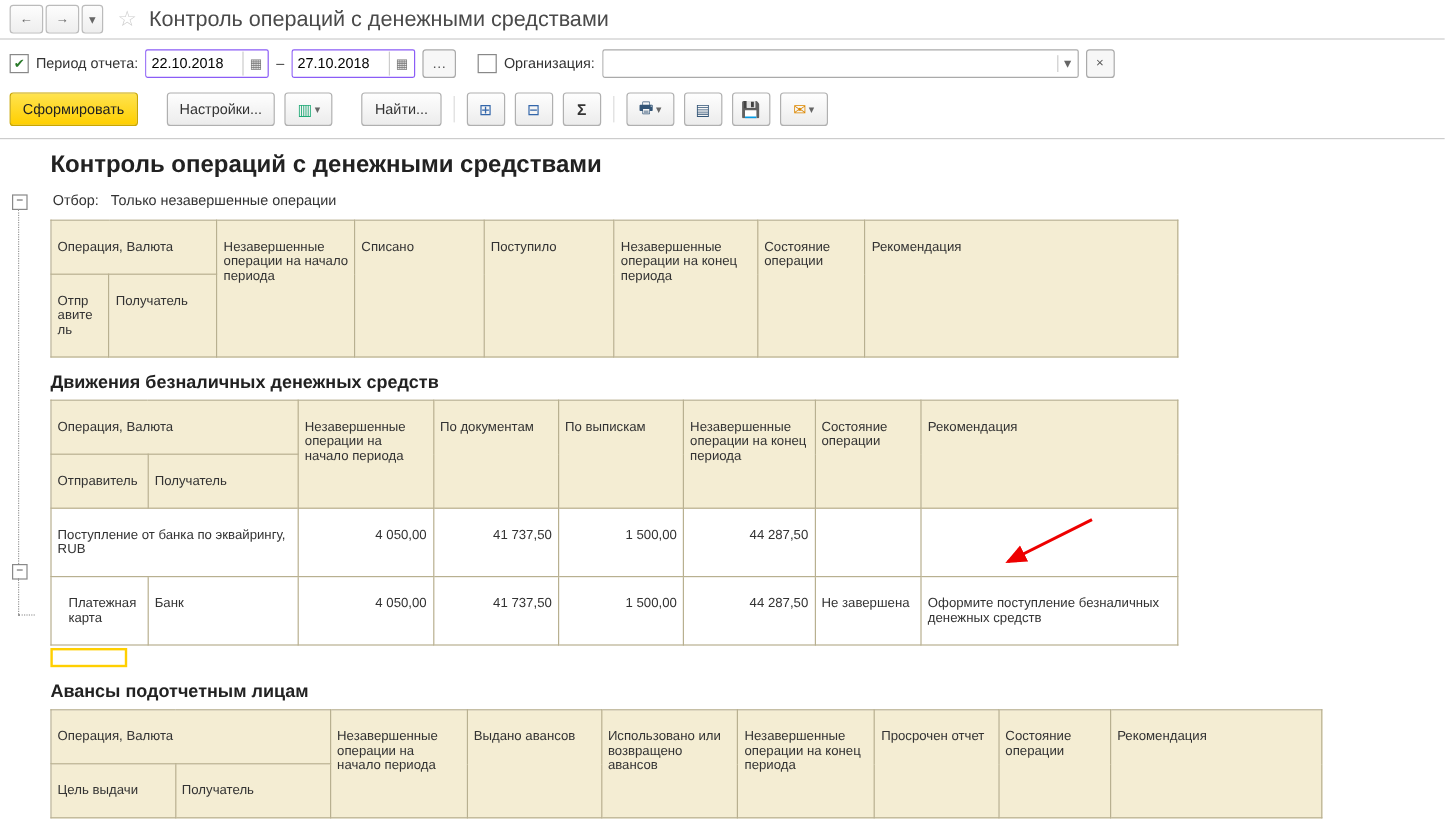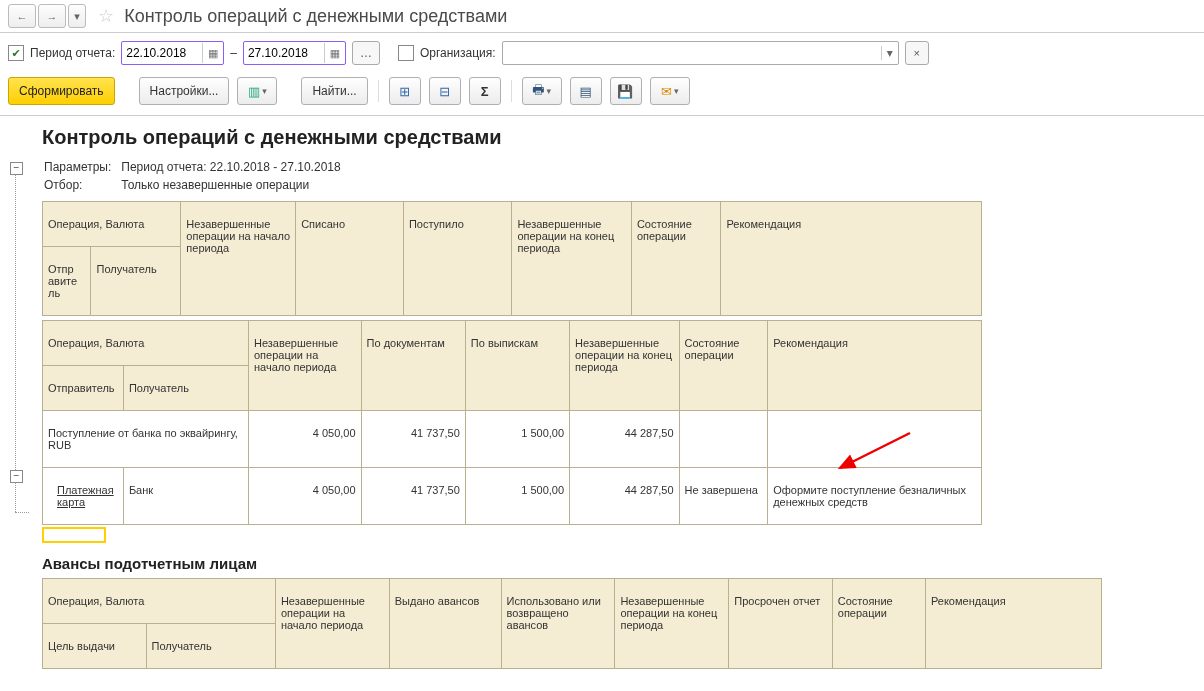--- a/index.html
+++ b/index.html
@@ -343,24 +343,20 @@
     <div class="tree-toggle" style="top:348px;">−</div>
     <div class="tree-line-v" style="top:360px; left:5px; height:30px;"></div>
     <div class="tree-line-h" style="top:390px; left:5px; width:14px;"></div>
   </div>
 
   <div class="report-content">
     <h1 class="report-title">Контроль операций с денежными средствами</h1>
 
     <table class="params">
       <tbody>
-          <tr>
-        <td>Параметры:</td>
-        <td>Период отчета: 22.10.2018 - 27.10.2018</td>
-      </tr>
       <tr>
         <td>Отбор:</td>
         <td>Только незавершенные операции</td>
       </tr>
     </tbody>
       </table>
 
     <table class="data" style="width:940px;">
       <tbody>
           <tr>
@@ -372,20 +368,21 @@
         <th rowspan="2" style="width:80px;">Состояние операции</th>
         <th rowspan="2" style="width:260px;">Рекомендация</th>
       </tr>
       <tr>
         <th style="width:38px;">Отпр авите ль</th>
         <th style="width:80px;">Получатель</th>
       </tr>
     </tbody>
       </table>
 
+    <h2 class="section-title">Движения безналичных денежных средств</h2>
     <table class="data" style="width:940px;">
       <colgroup>
         <col style="width:70px">
           <col style="width:120px">
           <col style="width:108px">
         <col style="width:100px">
           <col style="width:100px">
           <col style="width:105px">
         <col style="width:85px">
           <col style="width:205px">
@@ -407,21 +404,21 @@
       <tr>
         <td colspan="2">Поступление от банка по эквайрингу, RUB</td>
         <td class="num">4 050,00</td>
         <td class="num">41 737,50</td>
         <td class="num">1 500,00</td>
         <td class="num">44 287,50</td>
         <td></td>
         <td></td>
       </tr>
       <tr>
-        <td style="padding-left:14px;text-decoration:underline;">Платежная карта</td>
+        <td style="padding-left:14px;">Платежная карта</td>
         <td>Банк</td>
         <td class="num">4 050,00</td>
         <td class="num">41 737,50</td>
         <td class="num">1 500,00</td>
         <td class="num">44 287,50</td>
         <td>Не завершена</td>
         <td>Оформите поступление безналичных денежных средств</td>
       </tr>
     </tbody>
       </table>

